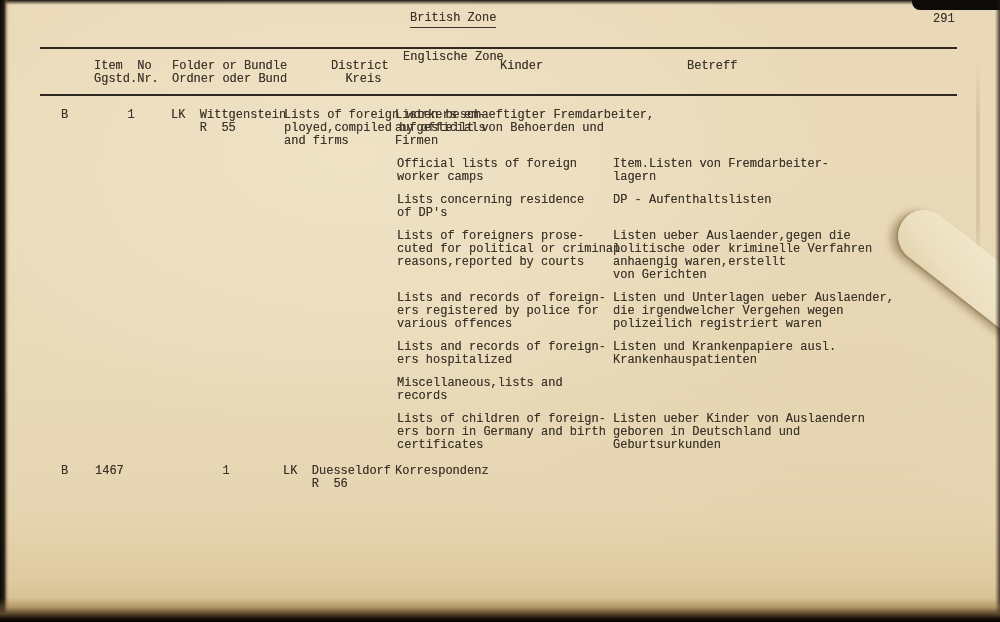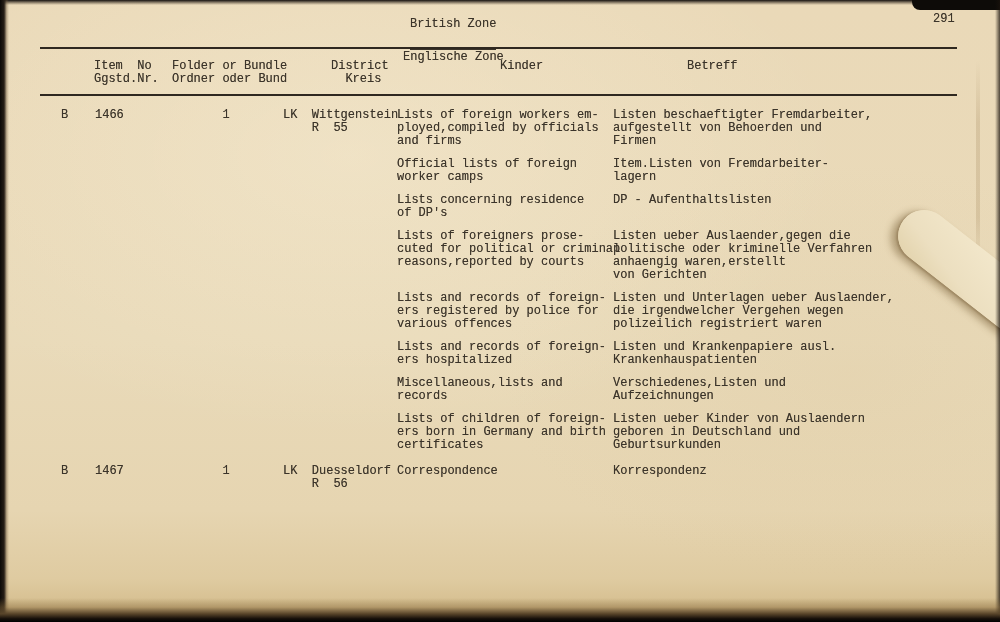--- a/index.html
+++ b/index.html
@@ -29,21 +29,21 @@
   .curl { position:absolute; top:254px; right:-78px; width:195px; height:52px;
     transform:rotate(38deg); border-radius:28px;
     background:linear-gradient(195deg,#f3e8cc 20%, #ecdfc0 70%, #e2d2ab 100%);
     box-shadow:-5px 6px 7px rgba(115,90,52,0.45), -1px 2px 2px rgba(115,90,52,0.35);
     z-index:5; }
   .crease { position:absolute; top:60px; right:20px; width:4px; height:210px;
     background:linear-gradient(180deg, rgba(150,120,75,0) 0%, rgba(150,120,75,0.22) 30%, rgba(150,120,75,0.22) 75%, rgba(150,120,75,0) 100%); z-index:4; }
 
   .content { position:absolute; inset:0; z-index:3; font-size:12px; line-height:13px;
     text-shadow:0 0 0.5px rgba(55,45,32,0.55); }
-  .title-en { position:absolute; left:410px; top:12px; border-bottom:1px solid #3b342a; padding-bottom:18px; white-space:pre;margin-top:6px; }
+  .title-en { position:absolute; left:410px; top:12px; border-bottom:1px solid #3b342a; padding-bottom:2px; white-space:pre; }
   .title-de { position:absolute; left:403px; top:51px; white-space:pre; }
   .pagenum  { position:absolute; left:933px; top:13px; white-space:pre; }
   .rule { position:absolute; left:40px; width:917px; height:2px; background:#2f2820; }
   .rule1 { top:47px; } .rule2 { top:94px; }
 
   .grid { display:grid; grid-template-columns:52px 78px 112px 113px 218px 1fr; padding:0 42px 0 40px; }
   .pre { white-space:pre; }
   .hdr { position:absolute; left:0; right:0; top:60px;padding-left:42px; }
   .h-district { text-align:left; padding-left:47px; }
   .h-subject  { padding-left:103px; }
@@ -83,21 +83,20 @@
       <div class="pre h-betreff">Betreff</div>
     </div>
 
     <div class="rule rule2"></div>
 
     <div class="tbody">
 
       <div class="record">
         <div class="grid entry">
           <div class="pre c-series">B</div>
-          <div class="pre c-item">1466</div>
           <div class="pre c-folder">1</div>
           <div class="pre c-district">LK  Wittgenstein
     R  55</div>
           <div class="pre c-subject">Lists of foreign workers em-
 ployed,compiled by officials
 and firms</div>
           <div class="pre c-betreff">Listen beschaeftigter Fremdarbeiter,
 aufgestellt von Behoerden und
 Firmen</div>
         </div>
@@ -155,22 +154,20 @@
           <div class="pre c-betreff">Listen und Krankenpapiere ausl.
 Krankenhauspatienten</div>
         </div>
         <div class="grid entry">
           <div></div>
             <div></div>
             <div></div>
             <div></div>
           <div class="pre c-subject">Miscellaneous,lists and
 records</div>
-          <div class="pre c-betreff">Verschiedenes,Listen und
-Aufzeichnungen</div>
         </div>
         <div class="grid entry">
           <div></div>
             <div></div>
             <div></div>
             <div></div>
           <div class="pre c-subject">Lists of children of foreign-
 ers born in Germany and birth
 certificates</div>
           <div class="pre c-betreff">Listen ueber Kinder von Auslaendern
@@ -179,21 +176,20 @@
         </div>
       </div>
 
       <div class="record">
         <div class="grid entry">
           <div class="pre c-series">B</div>
           <div class="pre c-item">1467</div>
           <div class="pre c-folder">1</div>
           <div class="pre c-district">LK  Duesseldorf
     R  56</div>
-          <div class="pre c-subject">Correspondence</div>
           <div class="pre c-betreff">Korrespondenz</div>
         </div>
       </div>
 
     </div>
   </div>
 
   <div class="crease"></div>
   <div class="curl"></div>
   <div class="edge-top"></div>

